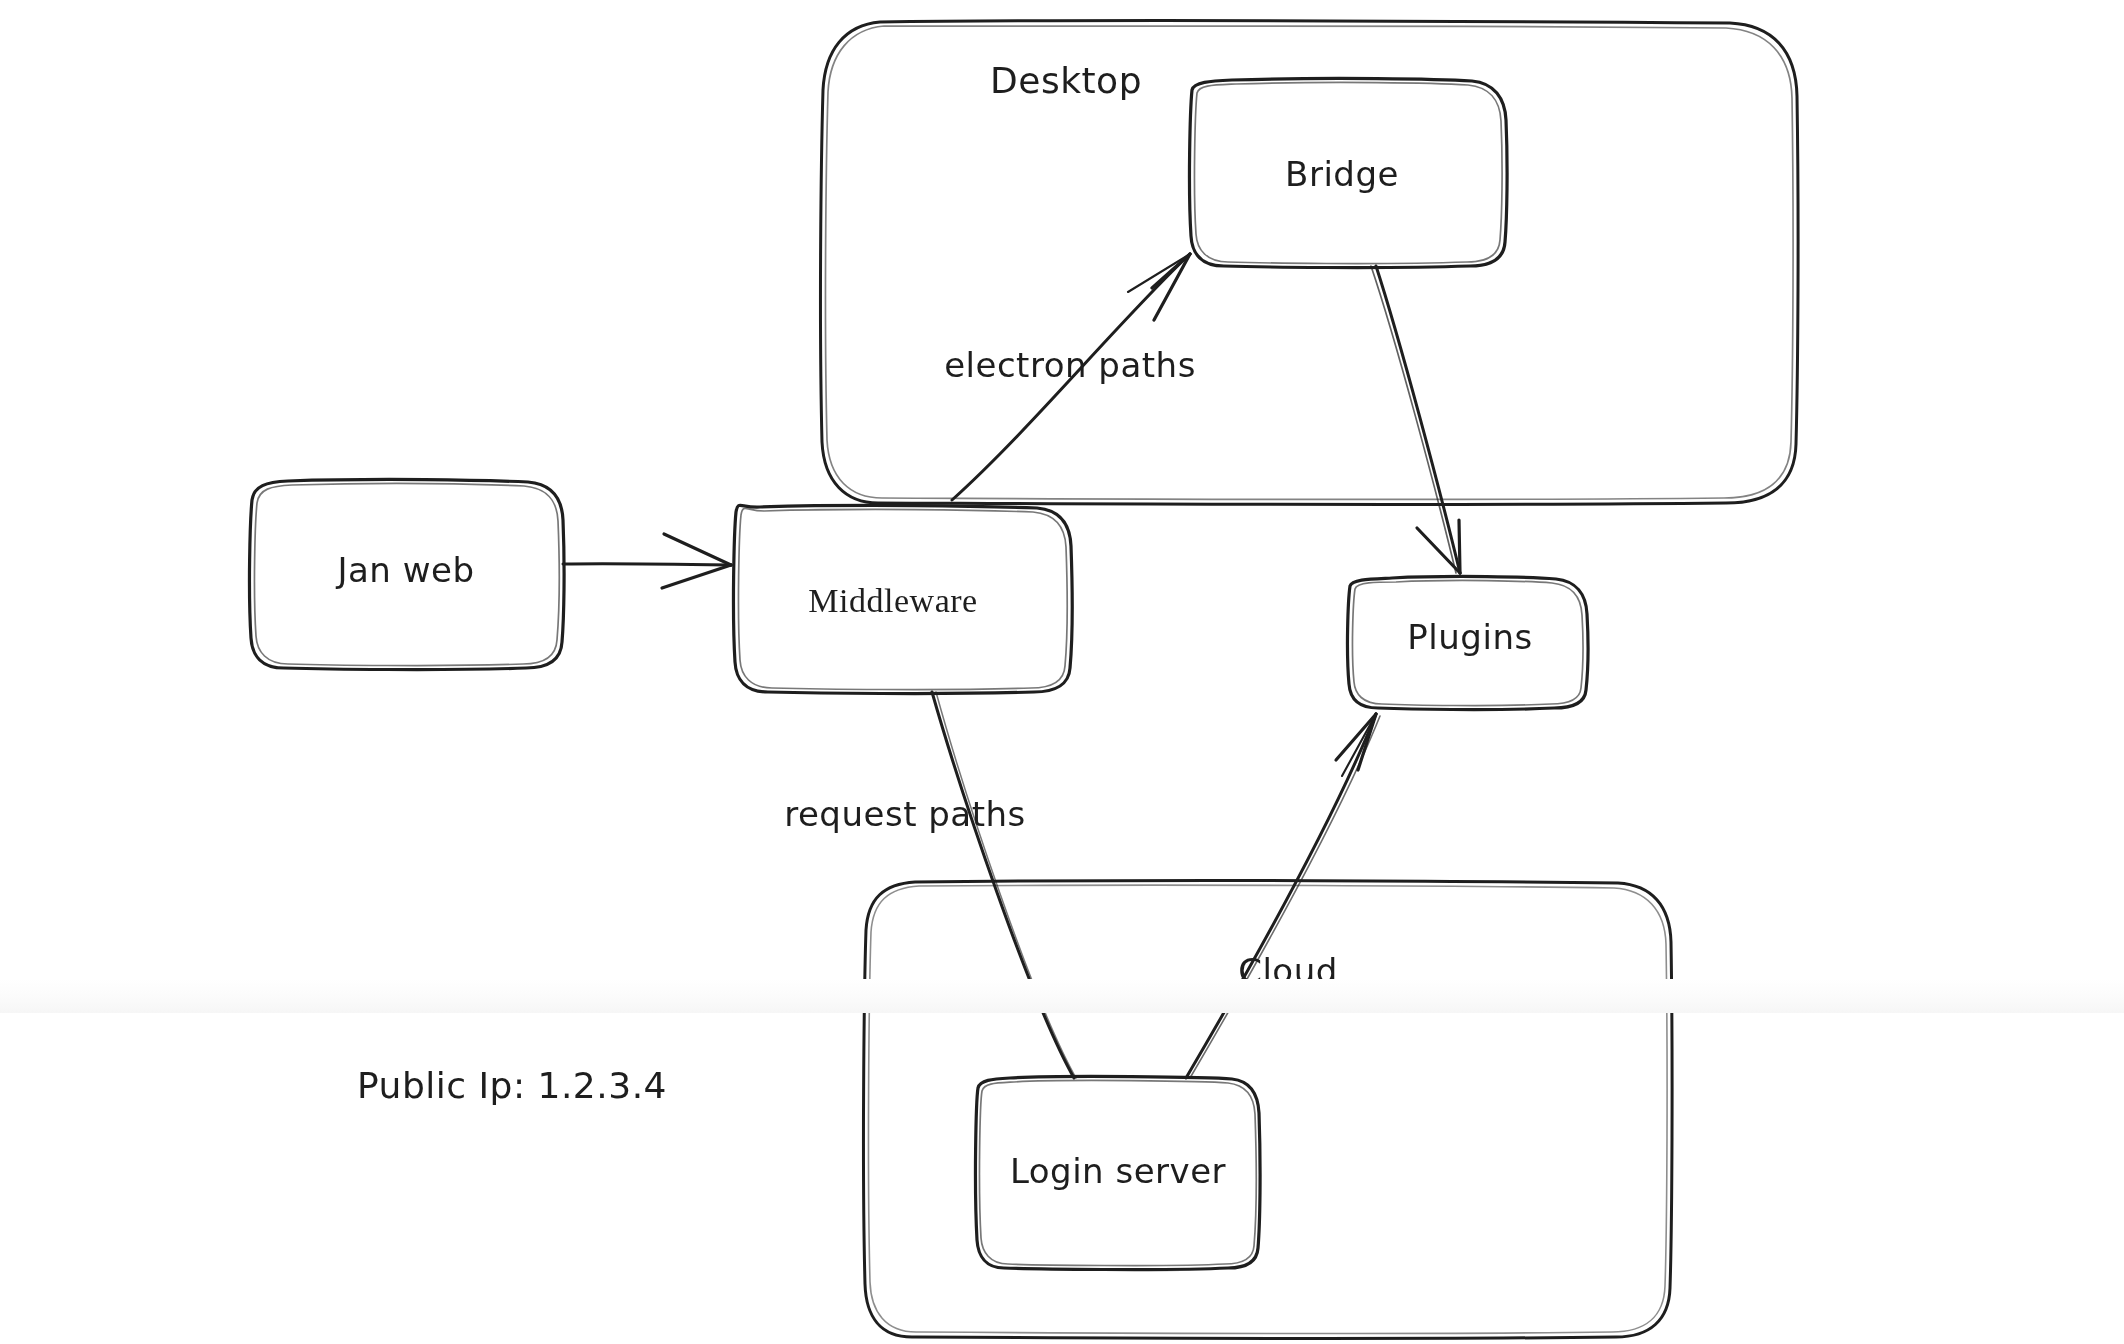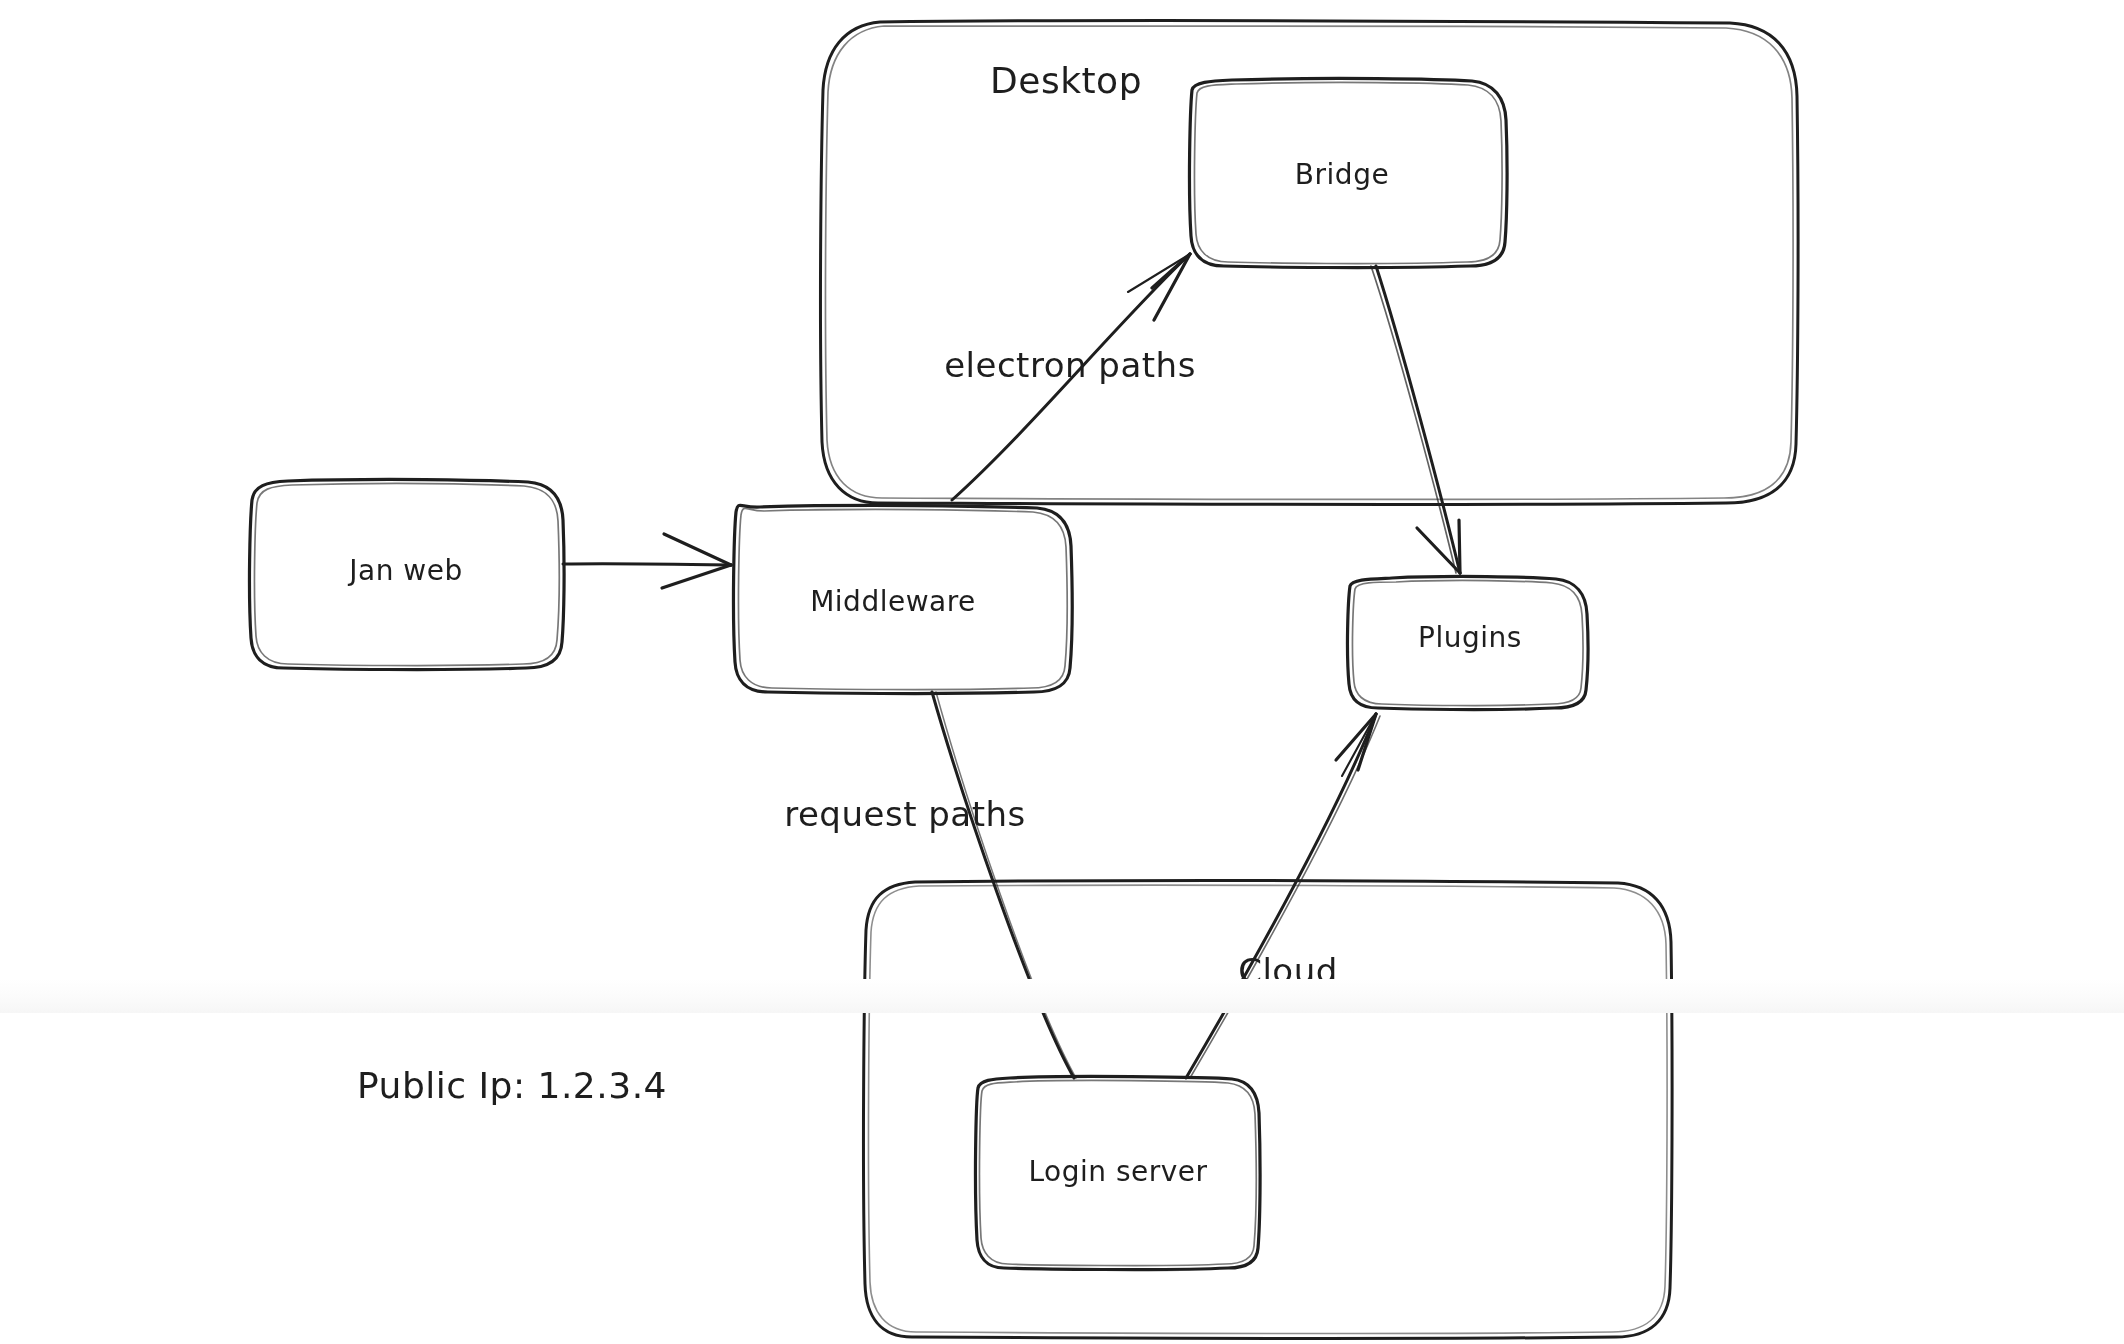--- a/index.html
+++ b/index.html
@@ -49,21 +49,21 @@
 
   .label {
     position: absolute;
     color: #1e1e1e;
     font-family: "DejaVu Sans", sans-serif;
     white-space: pre;
     letter-spacing: 0.5px;
     -webkit-font-smoothing: antialiased;
   }
   .node-label {
-    font-size: 28px;
+    font-size: 34px;
     transform: translate(-50%, -50%);
     text-align: left;
   }
   .group-title {
     font-size: 36px;
     transform: translate(-50%, -50%);
   }
   .edge-label {
     font-size: 34px;
     transform: translate(-50%, -50%);
@@ -274,21 +274,21 @@
       <path class="stroke arrow-head" d="M 1376 714 L 1358 770"></path>
       <path class="stroke arrow-head" style="stroke-width:2.1" d="M 1376 714 L 1342 776"></path>
     </g>
 
   </svg>
 
   <div class="label group-title" style="left:1066px; top:80px;">Desktop</div>
 
   <div class="label node-label" style="left:406px; top:570px;">Jan web</div>
 
-  <div class="label node-label" style="left:893px; top:601px;">Middleware</div>
+  <div class="label node-label" style="left:893px; top:601px;font-family:Liberation Serif, serif;">Middleware</div>
 
   <div class="label node-label" style="left:1342px; top:174px;">Bridge</div>
 
   <div class="label node-label" style="left:1470px; top:637px;">Plugins</div>
 
   <div class="label node-label" style="left:1118px; top:1171px;">Login server</div>
 
   <div class="label edge-label" style="left:1070px; top:365px;">electron paths</div>
 
   <div class="label edge-label" style="left:905px; top:814px;">request paths</div>

